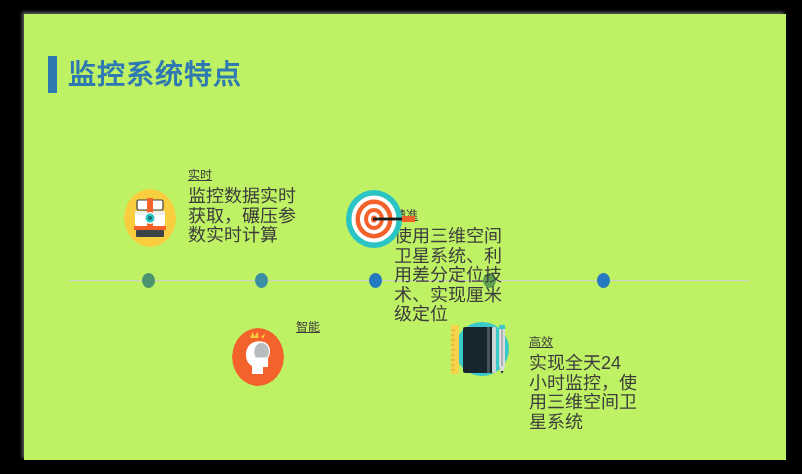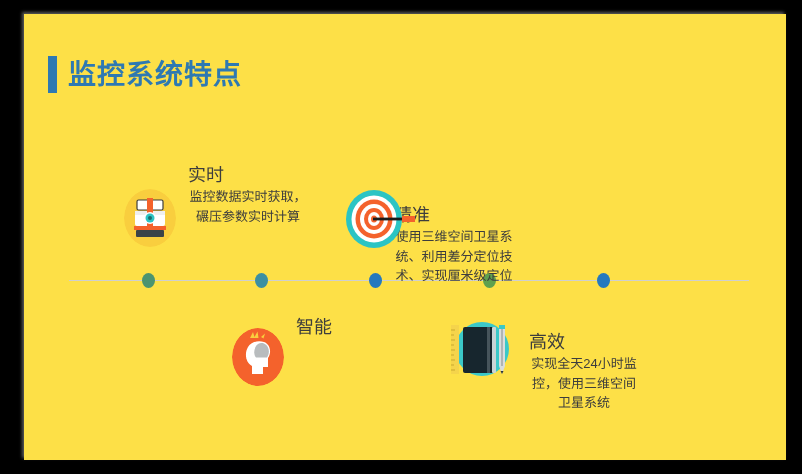--- a/index.html
+++ b/index.html
@@ -21,21 +21,21 @@
     width: 802px;
     height: 474px;
     background: #000000;
   }
   #slide {
     position: absolute;
     left: 24px;
     top: 14px;
     width: 762px;
     height: 446px;
-    background: #fde047;
+    background: #bef264;
     box-shadow: -2px -2px 3px rgba(255,255,255,0.35);
     overflow: hidden;
   }
 
   
   #title-block {
     position: absolute;
     left: 24px;
     top: 42px;
     display: flex;
@@ -85,31 +85,31 @@
     width: 52px;
     height: 58px;
     border-radius: 50%;
     overflow: hidden;
   }
   .feature-text {
     margin-left: 12px;
     padding-top: 0px;
   }
   .feature-title {
-    font-size: 18px;
+    font-size: 12px;
     color: #3d3d3d;
     line-height: 19px;
     margin-bottom: 2px;
     white-space: nowrap;
+    text-decoration: underline;
   }
   .feature-desc {
-    font-size: 13px;
+    font-size: 18px;
     color: #3d3d3d;
     line-height: 19.5px;
-    text-align: center;
   }
 
   
   #feature-realtime   { left: 100px; top: 152px; width: 185px; }
   #feature-precise    { left: 322px; top: 152px; width: 190px; }
   #feature-intuitive  { left: 548px; top: 152px; width: 196px; }
   #feature-smart      { left: 208px; top: 304px; width: 185px; }
   #feature-efficient  { left: 425px; top: 298px; width: 190px; }
 
   #feature-realtime  .feature-text,

